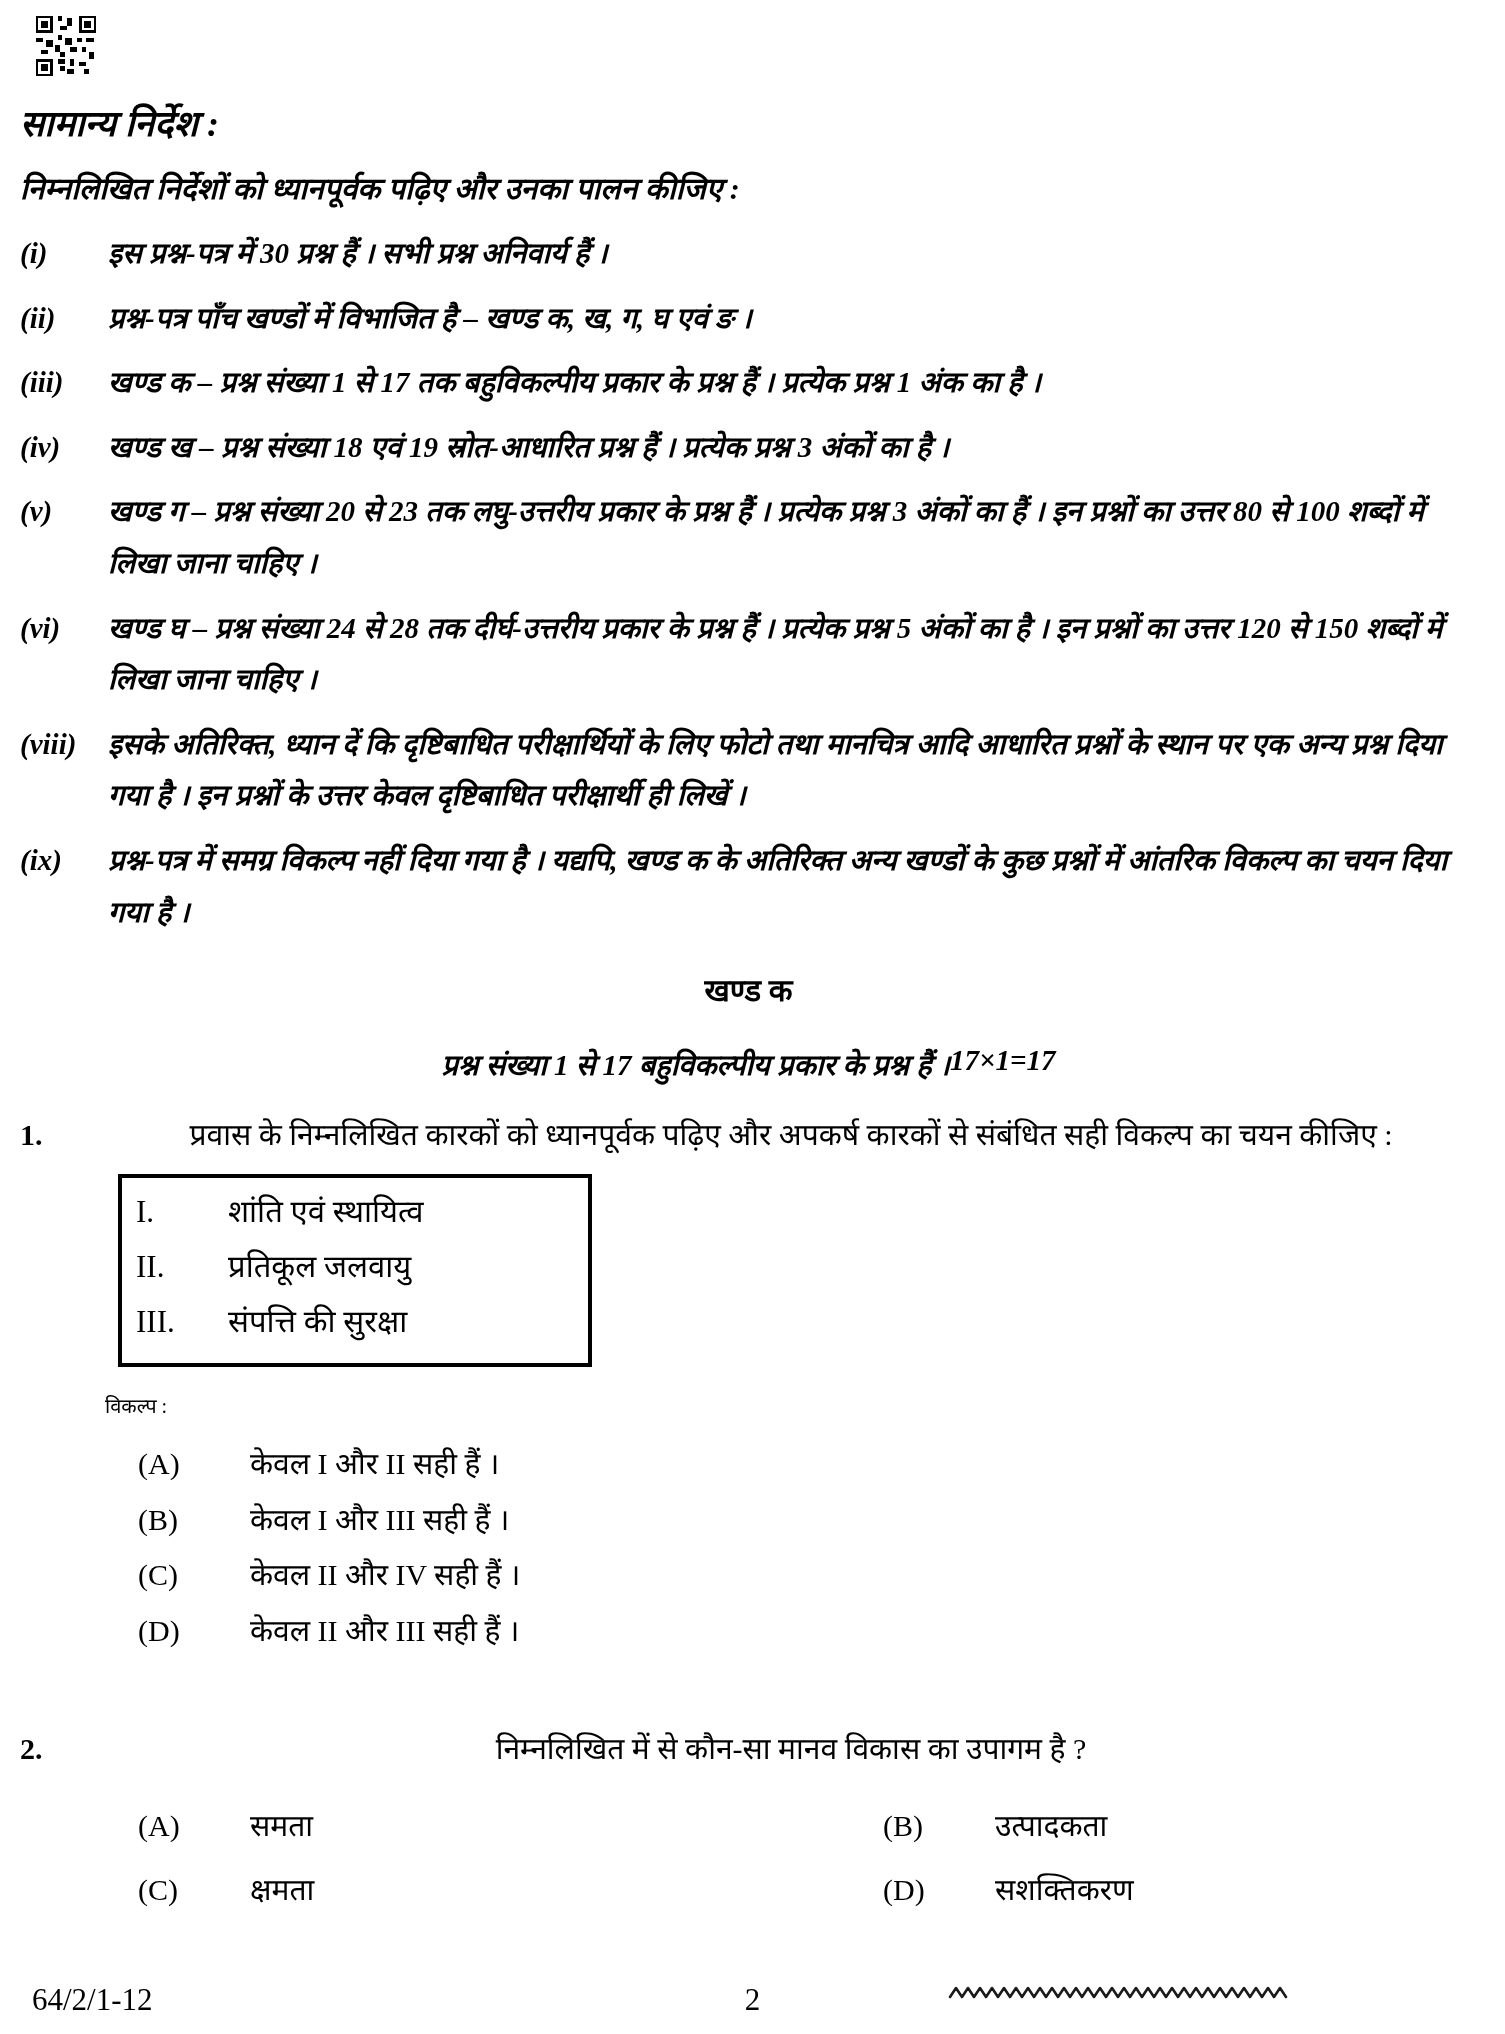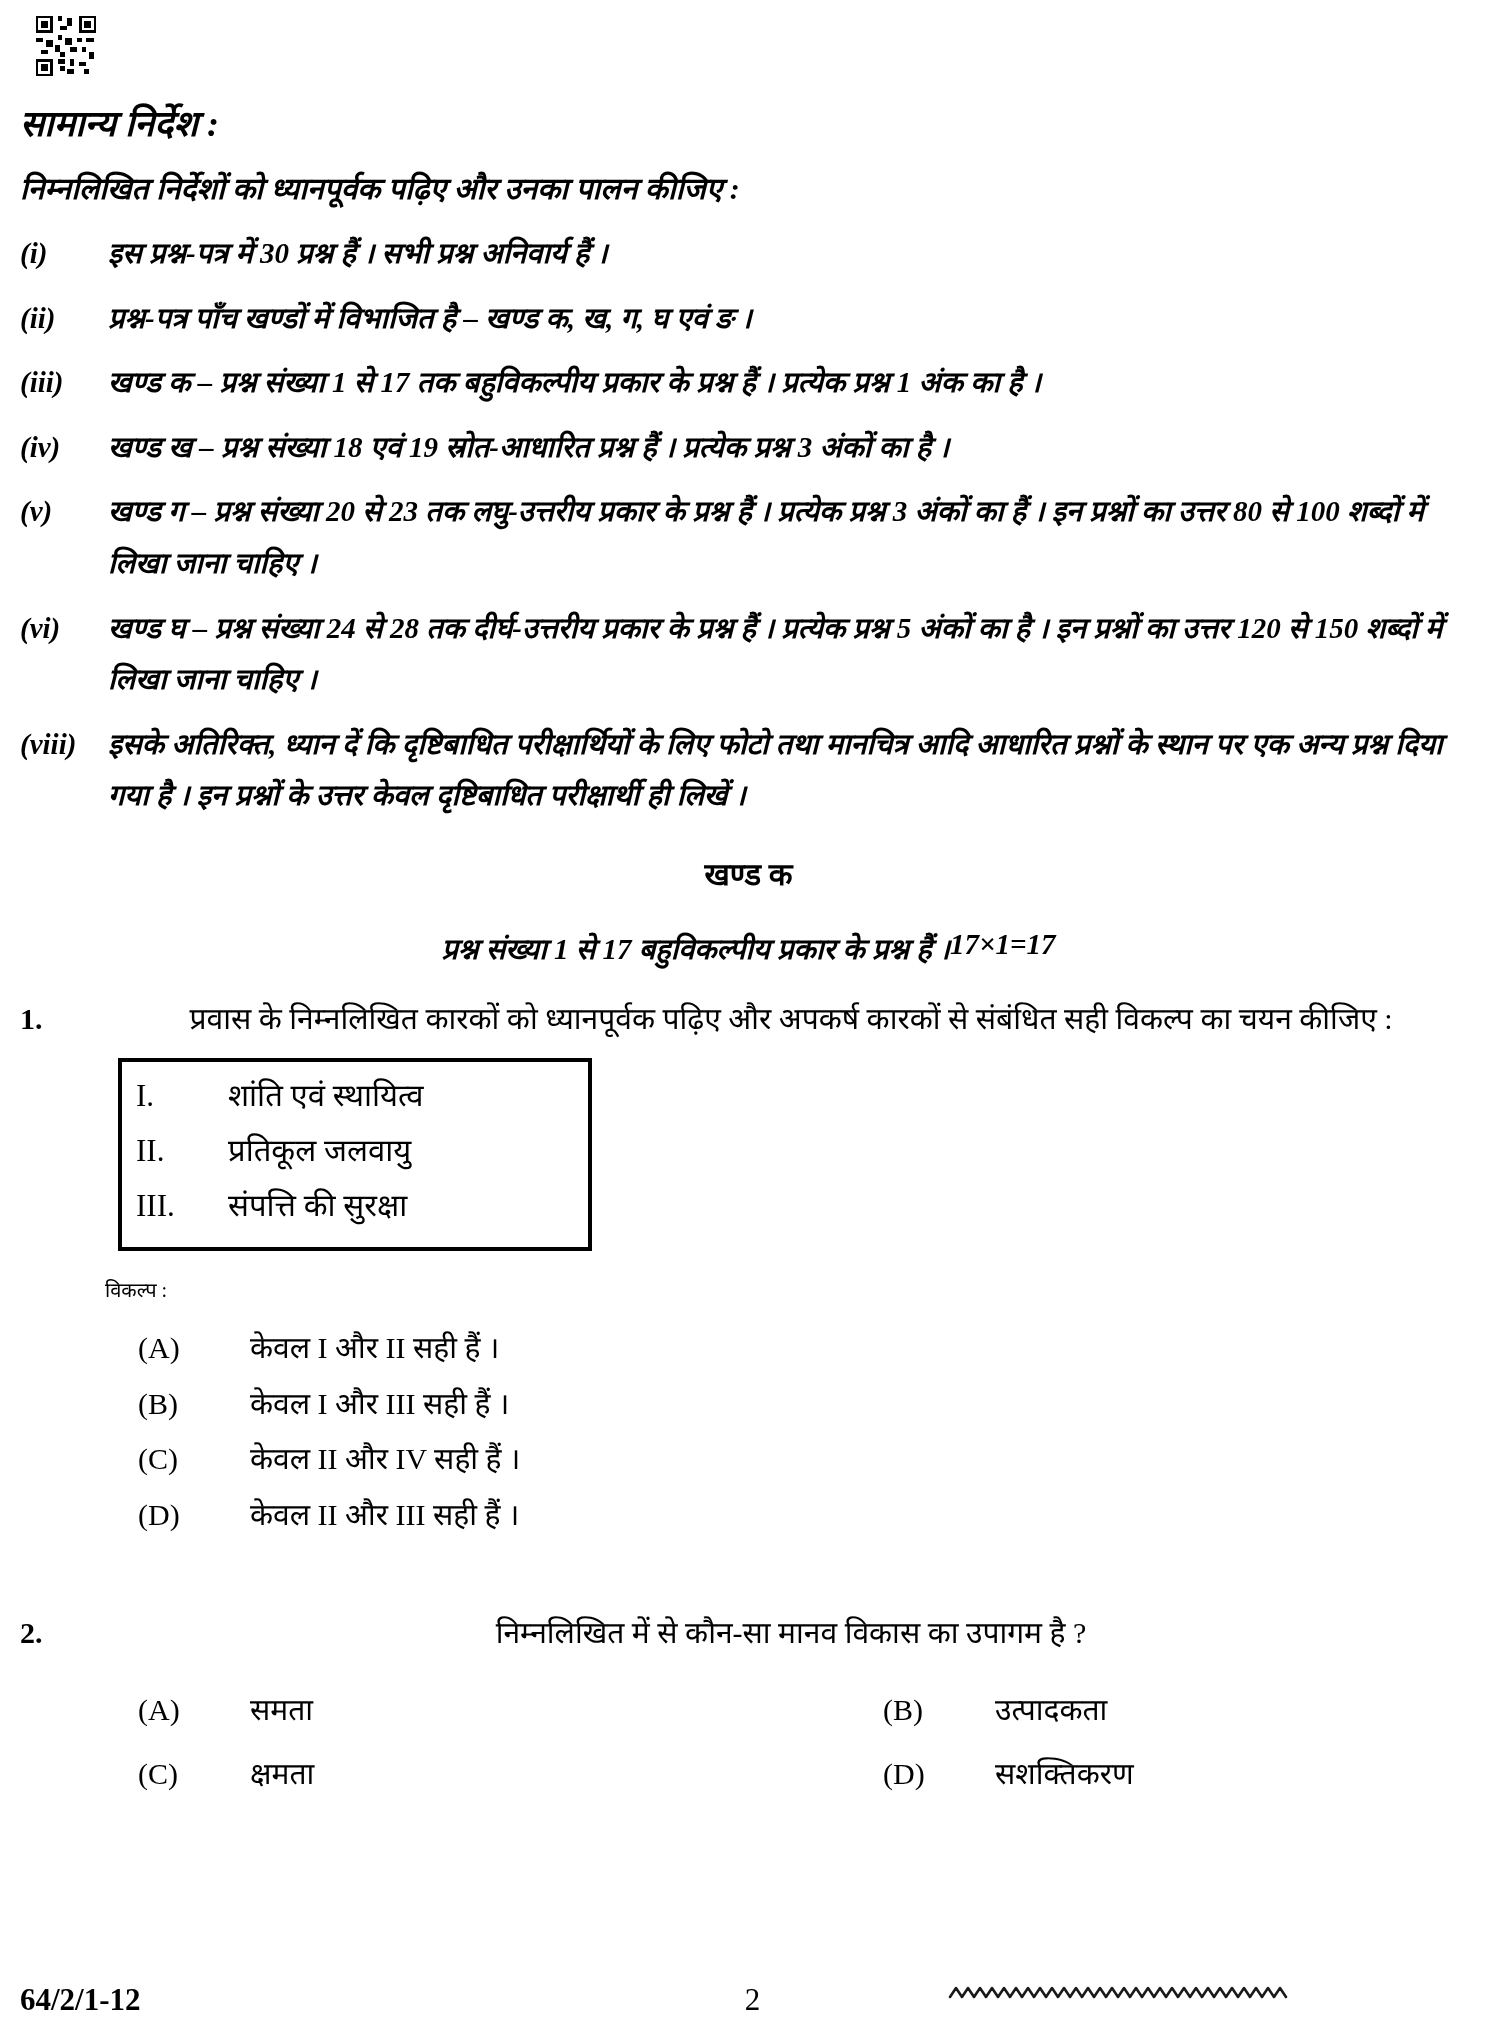--- a/index.html
+++ b/index.html
@@ -42,21 +42,21 @@
   .options-label{margin:4px 0 20px 85px;font-size:20px;}
   .option-row{display:flex;margin-left:118px;margin-bottom:15px;font-size:30px;line-height:1.35;}
   .opt-num{flex:0 0 112px;}
 
   .q2{margin-top:72px;}
   .options-grid{display:grid;grid-template-columns:745px auto;row-gap:24px;
                 margin:30px 0 0 118px;}
   .options-grid .option-row{margin-left:0;margin-bottom:0;}
 
   
-  .footer-code{position:absolute;left:20px;bottom:16px;font-size:31px;font-weight:700;}
+  .footer-code{position:absolute;left:32px;bottom:16px;font-size:31px;font-weight:400;}
   .footer-page{position:absolute;left:0;right:0;bottom:16px;text-align:center;font-size:31px;}
   .footer-squiggle{position:absolute;right:212px;bottom:30px;}
 </style>
 </head>
 <body>
 
 <div class="page">
 
   
   <svg class="qr" viewBox="0 0 25 25" shape-rendering="crispEdges" aria-hidden="true">
@@ -121,20 +121,24 @@
           <span class="instr-text"><span class="seg-b">खण्ड ग</span><span> – प्रश्न संख्या 20 से 23 तक लघु-उत्तरीय प्रकार के प्रश्न हैं । प्रत्येक प्रश्न 3 अंकों का हैं । इन प्रश्नों का उत्तर 80 से 100 शब्दों में लिखा जाना चाहिए ।</span></span>
         </li>
         <li class="instr-item">
           <span class="instr-num">(vi)</span>
           <span class="instr-text"><span class="seg-b">खण्ड घ</span><span> – प्रश्न संख्या 24 से 28 तक दीर्घ-उत्तरीय प्रकार के प्रश्न हैं । प्रत्येक प्रश्न 5 अंकों का है । इन प्रश्नों का उत्तर 120 से 150 शब्दों में लिखा जाना चाहिए ।</span></span>
         </li>
         <li class="instr-item">
           <span class="instr-num">(viii)</span>
           <span class="instr-text"><span>इसके अतिरिक्त, ध्यान दें कि दृष्टिबाधित परीक्षार्थियों के लिए फोटो तथा मानचित्र आदि आधारित प्रश्नों के स्थान पर एक अन्य प्रश्न दिया गया है । इन प्रश्नों के उत्तर केवल दृष्टिबाधित परीक्षार्थी ही लिखें ।</span></span>
         </li>
+        <li class="instr-item">
+          <span class="instr-num">(ix)</span>
+          <span class="instr-text"><span>प्रश्न-पत्र में समग्र विकल्प नहीं दिया गया है । यद्यपि, खण्ड क के अतिरिक्त अन्य खण्डों के कुछ प्रश्नों में आंतरिक विकल्प का चयन दिया गया है ।</span></span>
+        </li>
       </ol>
   </div>
 
   
   <div class="section-title">खण्ड क</div>
   <div class="section-row">
     <span>प्रश्न संख्या 1 से 17 बहुविकल्पीय प्रकार के प्रश्न हैं ।</span>
     <span>17×1=17</span>
   </div>
 

